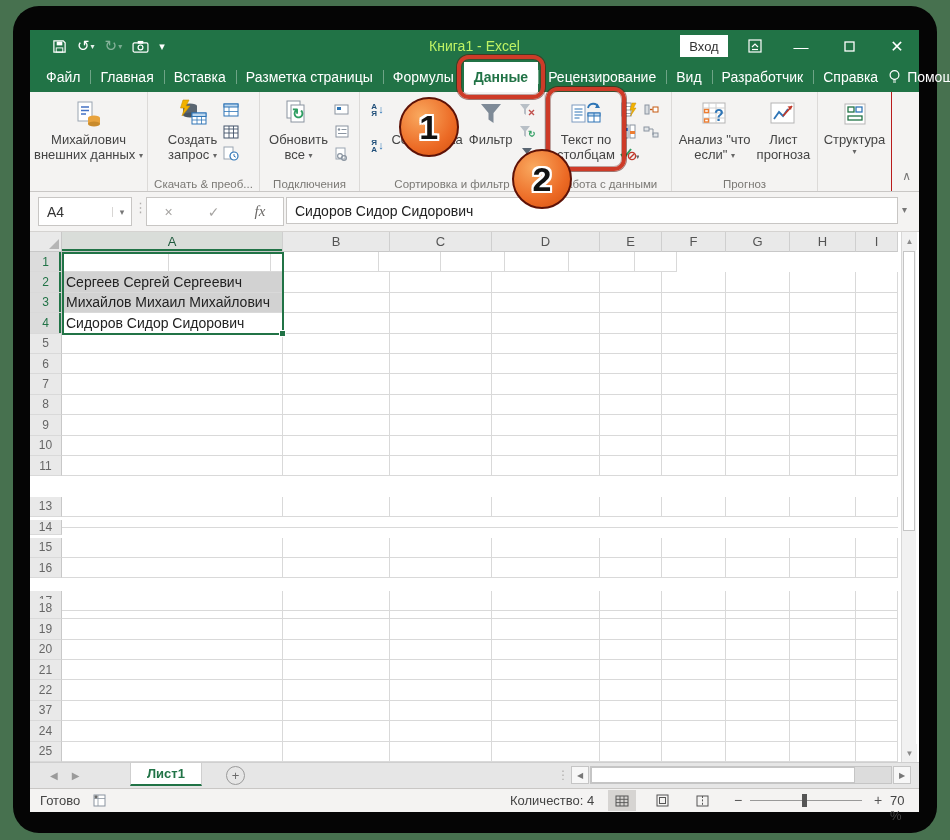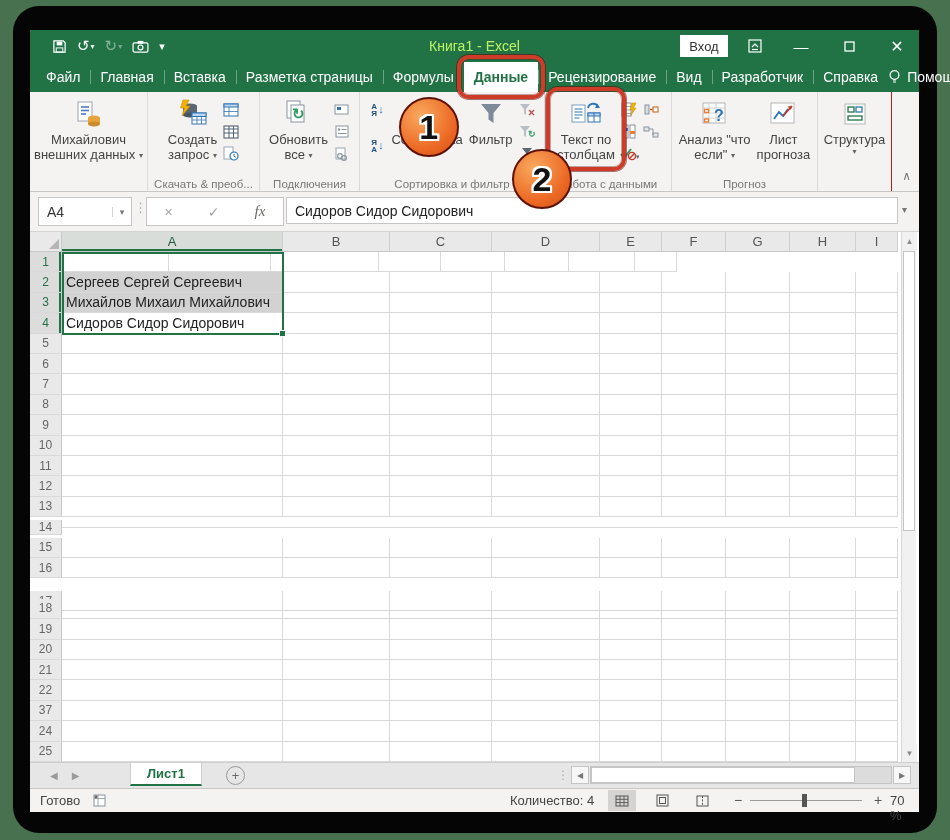--- a/index.html
+++ b/index.html
@@ -616,32 +616,20 @@
         <div class="cell" style="width: 102px;"></div>
         <div class="cell" style="width: 108px;"></div>
         <div class="cell" style="width: 62px;"></div>
         <div class="cell" style="width: 64px;"></div>
         <div class="cell" style="width: 64px;"></div>
         <div class="cell" style="width: 66px;"></div>
         <div class="cell" style="width: 42px;"></div>
       </div>
       <div class="gr" style="top: 224px; height: 20.4px;">
         <div class="rowhdr">11</div>
-        <div class="cell" style="width: 221px;"></div>
-        <div class="cell" style="width: 107px;"></div>
-        <div class="cell" style="width: 102px;"></div>
-        <div class="cell" style="width: 108px;"></div>
-        <div class="cell" style="width: 62px;"></div>
-        <div class="cell" style="width: 64px;"></div>
-        <div class="cell" style="width: 64px;"></div>
-        <div class="cell" style="width: 66px;"></div>
-        <div class="cell" style="width: 42px;"></div>
-      </div>
-      <div class="gr" style="top: 244.4px; height: 20.4px;">
-        <div class="rowhdr">12</div>
         <div class="cell" style="width: 221px;"></div>
         <div class="cell" style="width: 107px;"></div>
         <div class="cell" style="width: 102px;"></div>
         <div class="cell" style="width: 108px;"></div>
         <div class="cell" style="width: 62px;"></div>
         <div class="cell" style="width: 64px;"></div>
         <div class="cell" style="width: 64px;"></div>
         <div class="cell" style="width: 66px;"></div>
         <div class="cell" style="width: 42px;"></div>
       </div>

